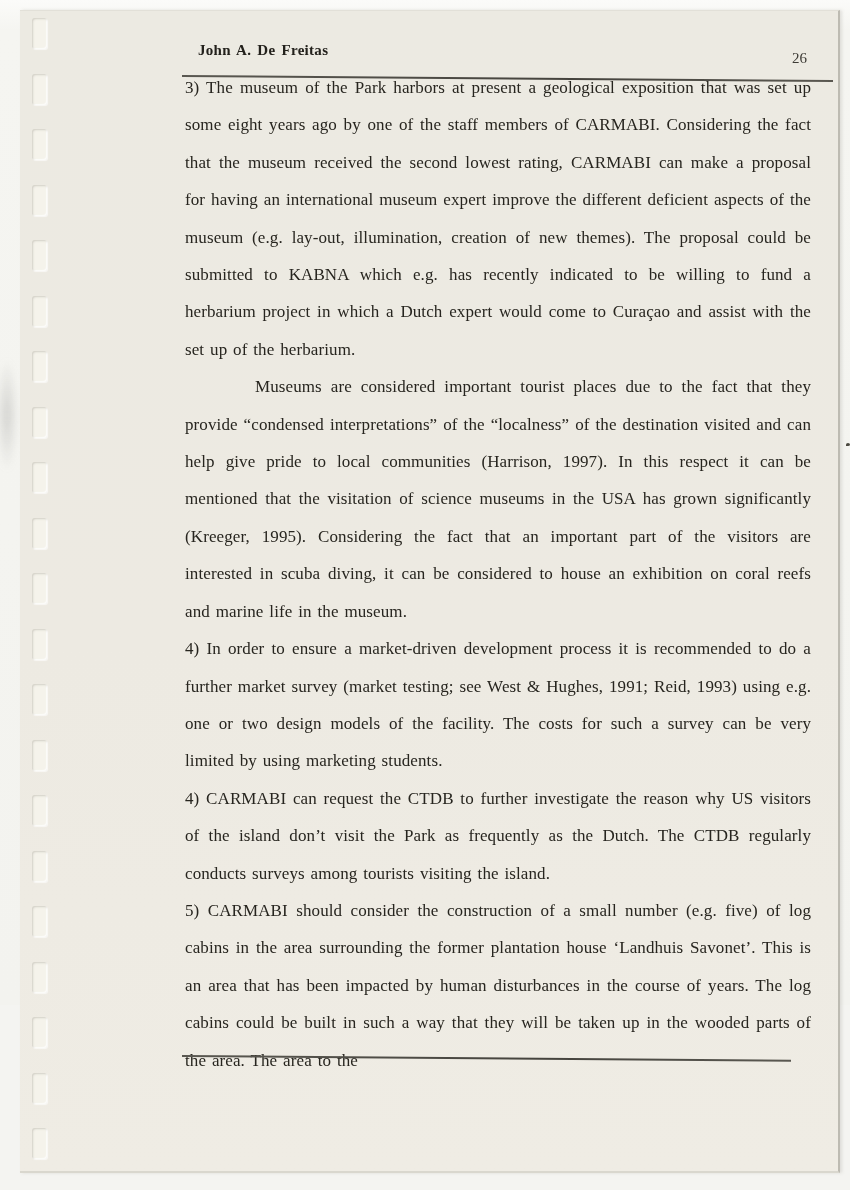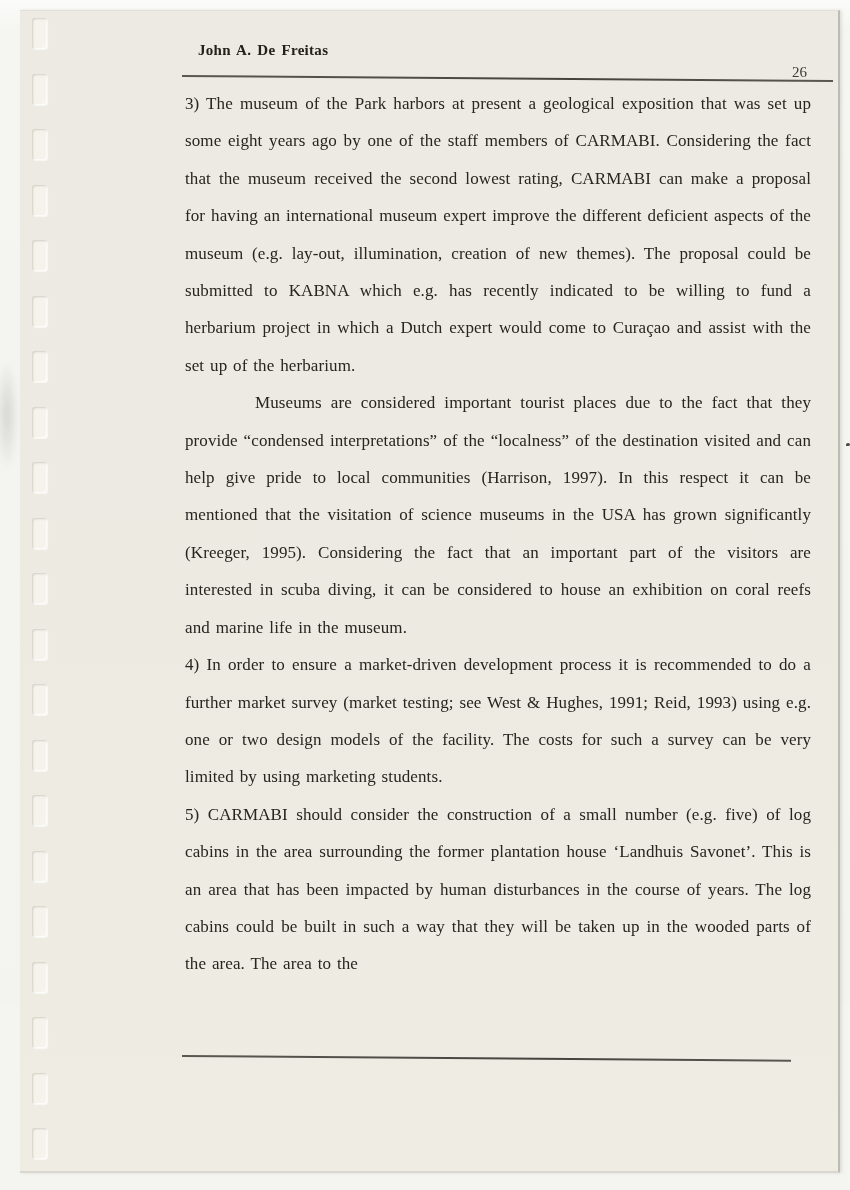--- a/index.html
+++ b/index.html
@@ -61,21 +61,20 @@
     word-spacing: 2px;
     color: #23211c;
     white-space: nowrap;
   }
   .page-number {
     position: absolute;
     left: 772px;
     top: 39px;
     font-size: 15px;
     color: #3d3b35;
-    margin-top: 14px;
   }
   .rule {
     position: absolute;
     height: 2px;
     background: linear-gradient(90deg, #5a5851, #45433d 60%, #5a5851);
     transform-origin: left center;
   }
   .header-rule {
     left: 162px;
     top: 64px;
@@ -84,21 +83,21 @@
   }
   .footer-rule {
     left: 162px;
     top: 1044px;
     width: 609px;
     transform: rotate(0.45deg);
   }
   .content {
     position: absolute;
     left: 165px;
-    top: 74px;
+    top: 58px;
     width: 626px;
     font-size: 17px;
     line-height: 37.4px;
     color: #27251f;
     text-align: justify;
     word-spacing: 1.5px;
     letter-spacing: 0.1px;
   }
   .content p { margin: 0; }
   .content p.indent { text-indent: 70px; font-family: Liberation Serif, serif; }
@@ -146,20 +145,21 @@
     <div class="header-author">John A. De Freitas</div>
 
     <div class="page-number">26</div>
 
     <div class="rule header-rule"></div>
 
     <div class="content">
       <p>3) The museum of the Park harbors at present a geological exposition that was set up some eight years ago by one of the staff members of CARMABI. Considering the fact that the museum received the second lowest rating, CARMABI can make a proposal for having an international museum expert improve the different deficient aspects of the museum (e.g. lay-out, illumination, creation of new themes). The proposal could be submitted to KABNA which e.g. has recently indicated to be willing to fund a herbarium project in which a Dutch expert would come to Curaçao and assist with the set up of the herbarium.</p>
       <p class="indent">Museums are considered important tourist places due to the fact that they provide “condensed interpretations” of the “localness” of the destination visited and can help give pride to local communities (Harrison, 1997). In this respect it can be mentioned that the visitation of science museums in the USA has grown significantly (Kreeger, 1995). Considering the fact that an important part of the visitors are interested in scuba diving, it can be considered to house an exhibition on coral reefs and marine life in the museum.</p>
       <p>4) In order to ensure a market-driven development process it is recommended to do a further market survey (market testing; see West &amp; Hughes, 1991; Reid, 1993) using e.g. one or two design models of the facility. The costs for such a survey can be very limited by using marketing students.</p>
+      <p>4) CARMABI can request the CTDB to further investigate the reason why US visitors of the island don’t visit the Park as frequently as the Dutch. The CTDB regularly conducts surveys among tourists visiting the island.</p>
       <p>5) CARMABI should consider the construction of a small number (e.g. five) of log cabins in the area surrounding the former plantation house ‘Landhuis Savonet’. This is an area that has been impacted by human disturbances in the course of years. The log cabins could be built in such a way that they will be taken up in the wooded parts of the area. The area to the</p>
     </div>
 
     <div class="speck"></div>
 
     <div class="rule footer-rule"></div>
   </div>
 </div>
 
 </body></html>

